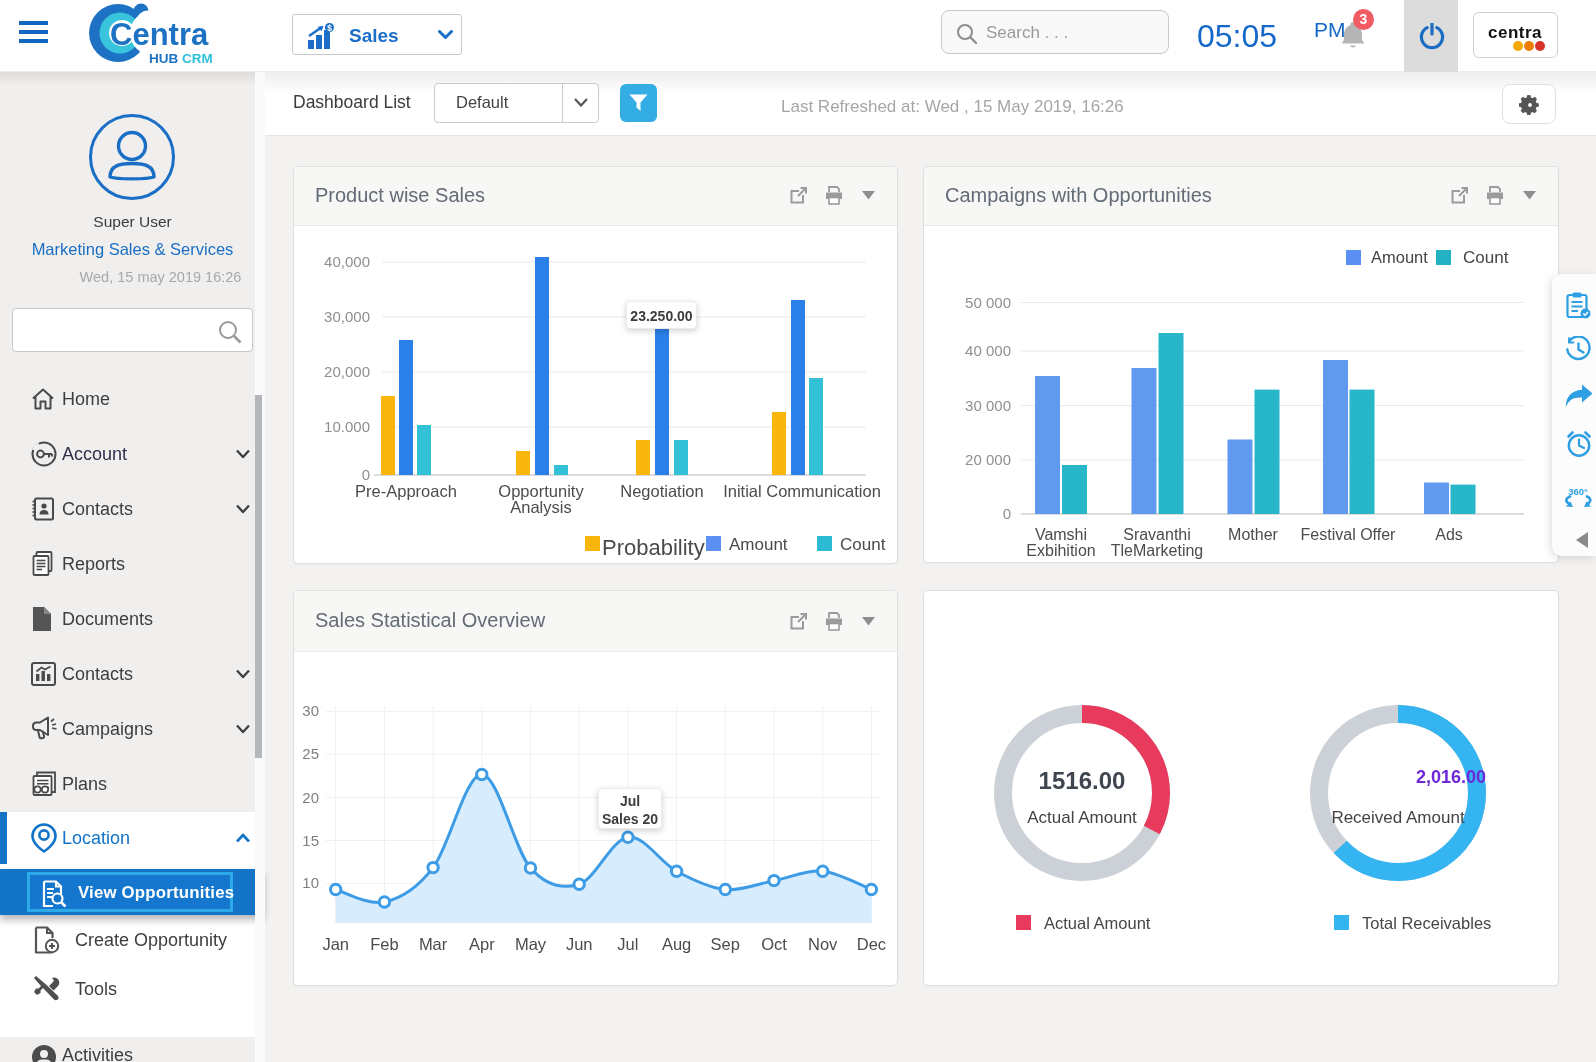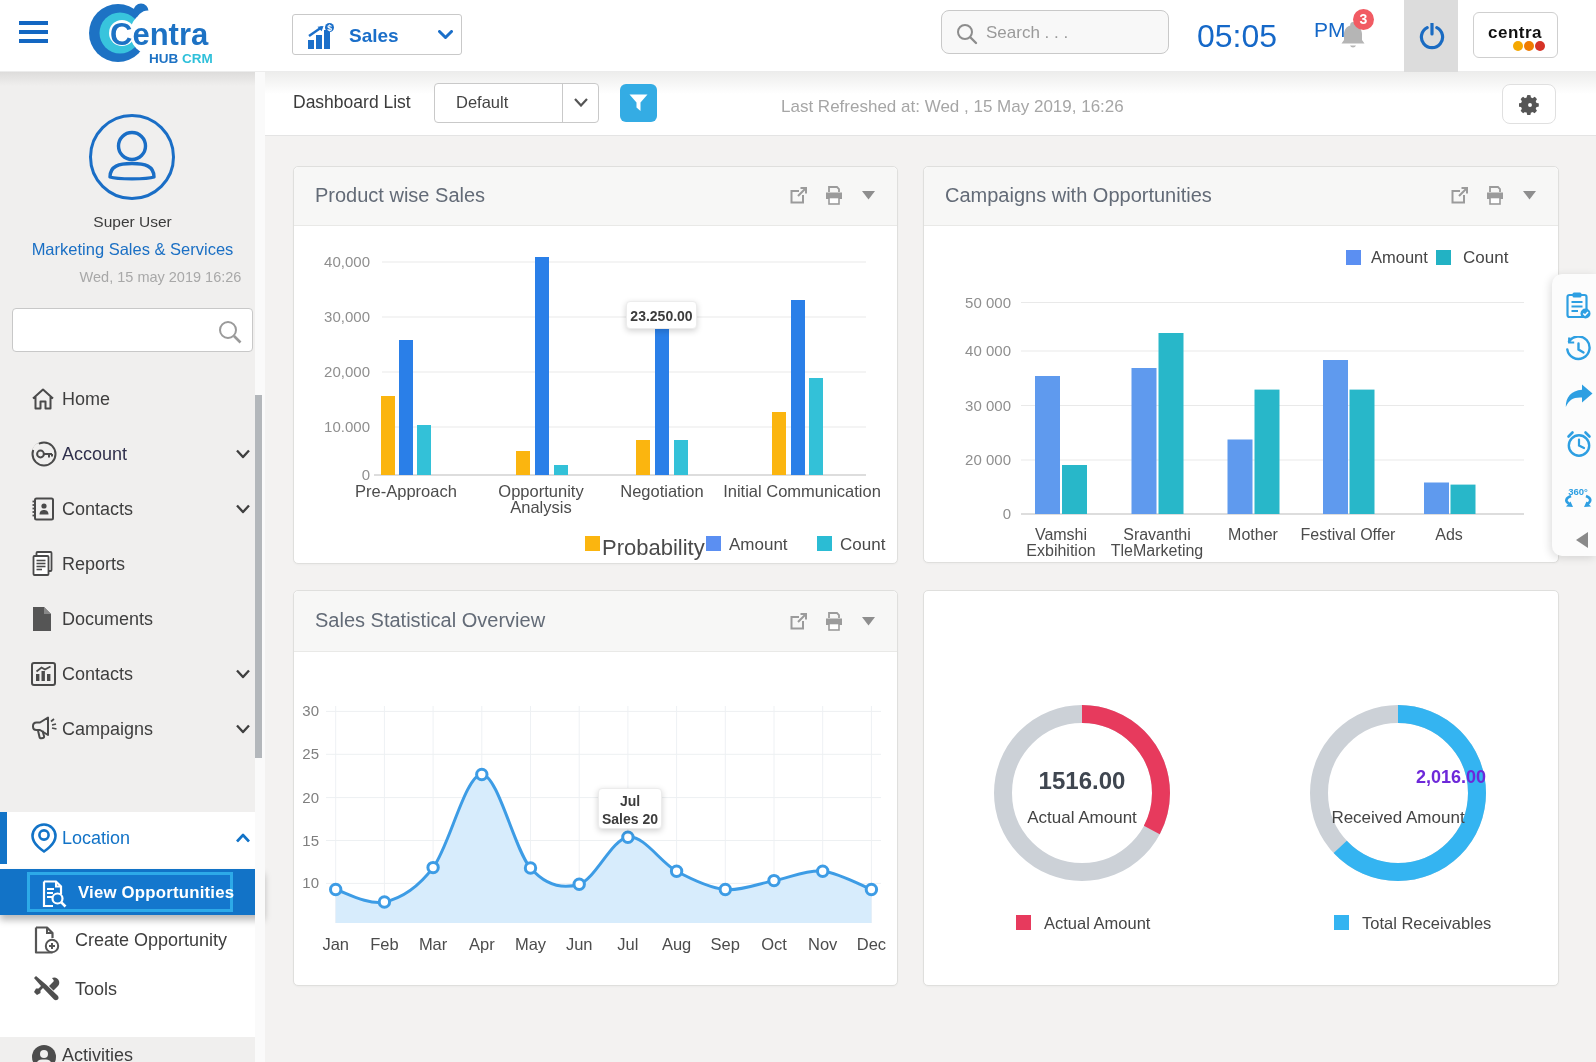--- a/index.html
+++ b/index.html
@@ -202,20 +202,35 @@
           <g stroke="#4a4a4a" stroke-width="1.7">
             <line x1="21" y1="9" x2="25" y2="8"></line>
             <line x1="21" y1="12" x2="25.5" y2="13"></line>
             <line x1="20" y1="5.5" x2="23" y2="3"></line>
           </g>
         </svg>
     <span class="txt">Campaigns</span>
     <svg class="chev" width="14" height="9" viewBox="0 0 14 9">
           <path d="M1 1 L7 7.5 L13 1" stroke="#3f3f3f" stroke-width="2.3" fill="none"></path>
         </svg>
+  </div>
+  <div class="mrow" style="top:684.6px;">
+    <svg class="icn" width="26" height="26" viewBox="0 0 26 26">
+          <path d="M6 5 L6 1.5 L24 1.5 L24 21 L20 21" stroke="#4a4a4a" stroke-width="1.8" fill="none"></path>
+          <rect x="2.5" y="5" width="18" height="19" rx="1" stroke="#4a4a4a" stroke-width="1.8" fill="#fff"></rect>
+          <g stroke="#4a4a4a" stroke-width="1.6">
+            <line x1="6" y1="9.5" x2="17.5" y2="9.5"></line>
+            <line x1="6" y1="12.8" x2="17.5" y2="12.8"></line>
+            <line x1="12" y1="16" x2="17.5" y2="16"></line>
+          </g>
+          <circle cx="6.5" cy="18.5" r="3.2" stroke="#4a4a4a" stroke-width="1.7" fill="#fff"></circle>
+          <circle cx="14" cy="18.5" r="3.2" stroke="#4a4a4a" stroke-width="1.7" fill="#fff"></circle>
+          <path d="M9.7 18.5 L10.8 18.5 M2 16.5 L3.6 17.5 M18 16.5 L16.8 17.5" stroke="#4a4a4a" stroke-width="1.5" fill="none"></path>
+        </svg>
+    <span class="txt">Plans</span>
   </div>
 
   <div class="mrow" style="top:740px;height:52px;background:#fff;">
     <div class="abs" style="left:0;top:0;width:7px;height:52px;background:#1273c7;"></div>
     <svg class="icn" width="26" height="30" viewBox="0 0 26 30">
           <path d="M13 1.5 C6.6 1.5 1.5 6.6 1.5 13 C1.5 21.5 13 28.5 13 28.5 C13 28.5 24.5 21.5 24.5 13 C24.5 6.6 19.4 1.5 13 1.5 Z" stroke="#1273c7" stroke-width="2.6" fill="none"></path>
           <circle cx="13" cy="12" r="4.6" stroke="#1273c7" stroke-width="2.6" fill="none"></circle>
         </svg>
     <span class="txt" style="color:#1273c7;">Location</span>
     <svg class="chev" width="14" height="9" viewBox="0 0 14 9">

